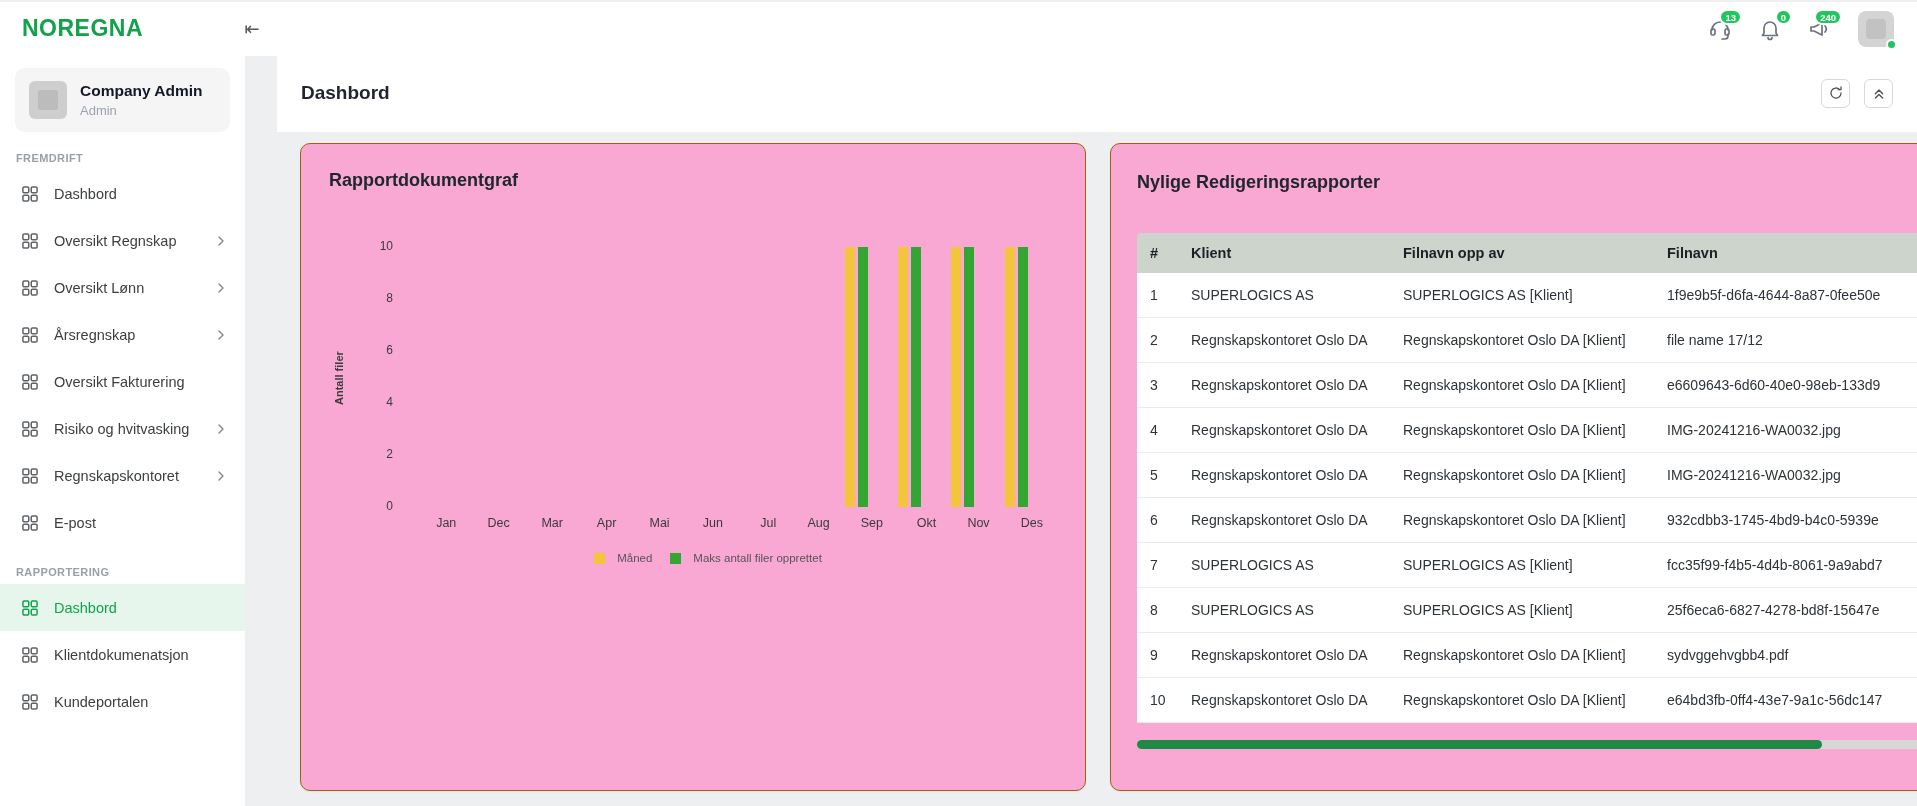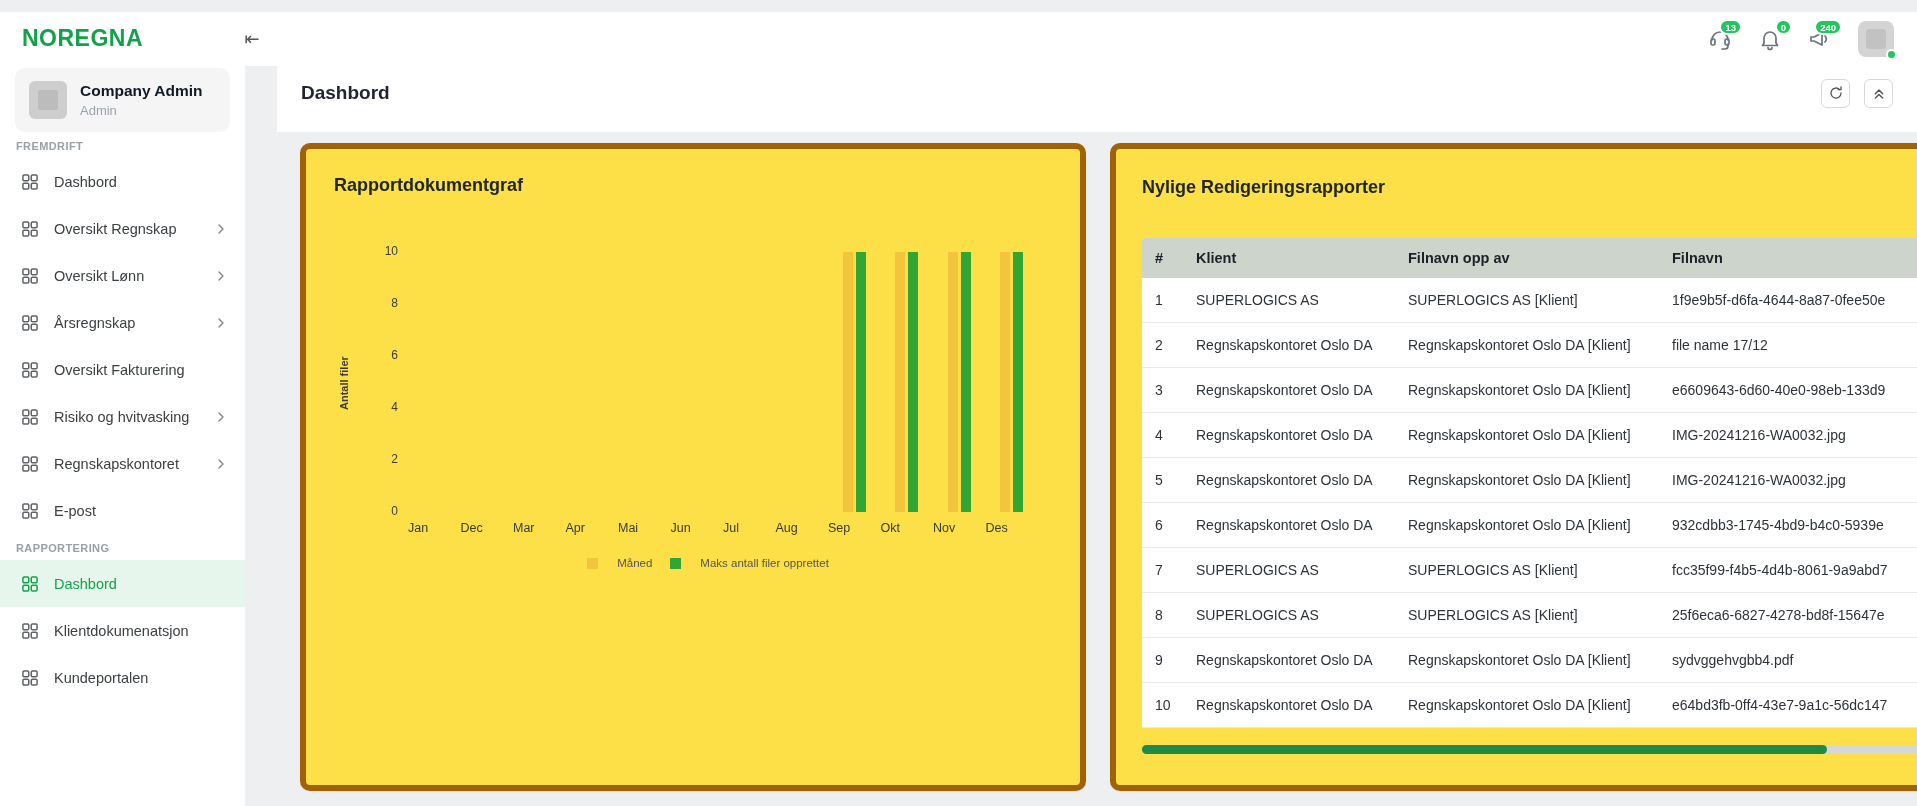--- a/index.html
+++ b/index.html
@@ -1,71 +1,71 @@
 <!DOCTYPE html>
 <html><head>
 <meta charset="utf-8">
 <style>
   *{box-sizing:border-box;margin:0;padding:0}
   html,body{width:1917px;height:806px}
   body{font-family:"Liberation Sans",sans-serif;background:#edeff1;position:relative;overflow:hidden;color:#333}
 
   
-  .topbar{position:absolute;top:12px;left:0;width:100%;height:54px;background:#fff;z-index:5}
+  .topbar{position:absolute;top:2px;left:0;width:100%;height:54px;background:#fff;z-index:5}
   .logo{position:absolute;left:22px;top:13px;font-size:23px;font-weight:800;letter-spacing:.5px;color:#13a24b;cursor:pointer}
   .collapse-btn{position:absolute;left:238px;top:13px;width:28px;height:28px;border:none;background:none;font-size:18px;color:#555;cursor:pointer;line-height:28px}
   .topbar-right{position:absolute;right:23px;top:0;height:54px;display:flex;align-items:center;gap:26px}
   .icon-wrap{position:relative;width:24px;height:24px;cursor:pointer}
   .icon-wrap svg{width:24px;height:24px;display:block}
   .badge{position:absolute;top:-8px;right:-10px;min-width:17px;height:16px;background:#22c55e;border-radius:9px;color:#fff;font-size:9.5px;font-weight:bold;display:flex;align-items:center;justify-content:center;padding:0 4px;border:2px solid #fff}
   .avatar{position:relative;width:36px;height:36px;border-radius:8px;background:#d4d4d4;cursor:pointer}
   .avatar-inner{position:absolute;inset:8px;background:#c2c2c2;border-radius:4px}
   .status-dot{position:absolute;right:-3px;bottom:-3px;width:11px;height:11px;border-radius:50%;background:#22c55e;border:2px solid #fff}
 
   
   .sidebar{position:absolute;top:54px;left:0;bottom:0;width:245px;background:#fff;overflow:hidden}
   .profile-card{margin:14px 15px 4px;background:#f5f5f5;border-radius:10px;padding:13px 14px;display:flex;align-items:center;gap:13px;cursor:pointer}
   .profile-avatar{width:38px;height:38px;border-radius:6px;background:#cecece;position:relative;flex:none}
   .profile-avatar::after{content:"";position:absolute;inset:9px;background:#bcbcbc;border-radius:3px}
   .profile-name{font-size:15.5px;font-weight:bold;color:#111827}
   .profile-role{font-size:13px;color:#9ca3af;margin-top:3px}
-  .section-label{font-size:11px;color:#9aa0a6;letter-spacing:.4px;margin:8px 0 6px 16px;font-weight:bold}
+  .section-label{font-size:11px;color:#9aa0a6;letter-spacing:.4px;margin:20px 0 6px 16px;font-weight:bold}
   .sb-item{display:flex;align-items:center;gap:14px;height:47px;padding:0 16px 0 20px;font-size:14.5px;color:#3c4043;cursor:pointer}
   .sb-ic{width:20px;height:20px;flex:none;color:#5f6368}
   .sb-item.active{background:#e7f6ec;color:#13a24b}
   .sb-item.active .sb-ic{color:#13a24b}
   .sb-label{flex:1;white-space:nowrap}
   .sb-chev{width:16px;height:16px;color:#80868b;flex:none}
 
   
   .main-header{position:absolute;left:277px;right:0;top:54px;height:78px;background:#fff;display:flex;align-items:center;padding:0 24px}
   .page-title{font-size:19px;font-weight:bold;color:#1f2430}
   .header-actions{margin-left:auto;display:flex;gap:14px}
   .hbtn{width:29px;height:29px;border:1px solid #d8d8d8;border-radius:6px;background:#fff;display:flex;align-items:center;justify-content:center;cursor:pointer}
   .hbtn svg{width:16px;height:16px;display:block}
   .content{position:absolute;left:277px;right:0;top:132px;bottom:0;background:#edeff1;padding:11px 23px;display:flex;gap:24px;align-items:flex-start}
-  .card{background:#fde047;border:6px solid #a16207;border-radius:10px;box-shadow:0 1px 2px rgba(0,0,0,.06);height:648px}
+  .card{background:#f9a8d4;border:1px solid #a16207;border-radius:10px;box-shadow:0 1px 2px rgba(0,0,0,.06);height:648px}
   .chart-card{width:786px;padding:26px 28px;flex:none}
   .table-card{flex:1;padding:28px 20px 0 26px}
   .card-title{font-size:18px;font-weight:bold;color:#20262e}
 
   
   .chart-wrap{position:relative;margin-top:56px;padding-left:44px;padding-right:14px}
   .axis-ylabel{position:absolute;left:4px;top:158px;transform:rotate(-90deg);transform-origin:left top;font-size:11px;font-weight:bold;color:#3c3c3c;white-space:nowrap}
   .chart-grid{display:flex}
   .ycol{position:relative;width:30px;height:260px;flex:none}
   .ytick{position:absolute;right:10px;font-size:12px;color:#3c3c3c}
   .plot-col{flex:1}
   .bars-row{display:flex;height:260px;align-items:flex-end}
   .bar-group{flex:1;display:flex;justify-content:center;align-items:flex-end;gap:3px;height:100%}
   .bar{width:10px}
   .xlabels-row{display:flex;margin-top:9px}
-  .xlabel{flex:1;text-align:left;font-size:12.5px;color:#3a3a3a}
+  .xlabel{flex:1;text-align:right;font-size:12.5px;color:#3a3a3a}
   .legend{display:flex;justify-content:center;gap:18px;margin-top:22px}
-  .legend-item{display:flex;align-items:center;gap:19px;font-size:11.5px;color:#555}
+  .legend-item{display:flex;align-items:center;gap:12px;font-size:11.5px;color:#555}
   .legend-swatch{width:11px;height:11px;display:inline-block}
 
   
   .tbl{margin-top:40px;overflow:hidden}
   .tbl-inner{width:1040px}
   .thead,.tr{display:flex;align-items:center}
   .thead{background:#ccd4cc;border-radius:4px 4px 0 0;height:40px;font-weight:bold;font-size:14.5px;color:#1c2127}
   .tr{height:45px;border-bottom:1px solid #e9ecef;font-size:14px;color:#2d3339;background:#fff}
   .td,.th{padding:0 8px;white-space:nowrap;overflow:hidden}
   .col0{width:46px;flex:none;padding-left:13px}

